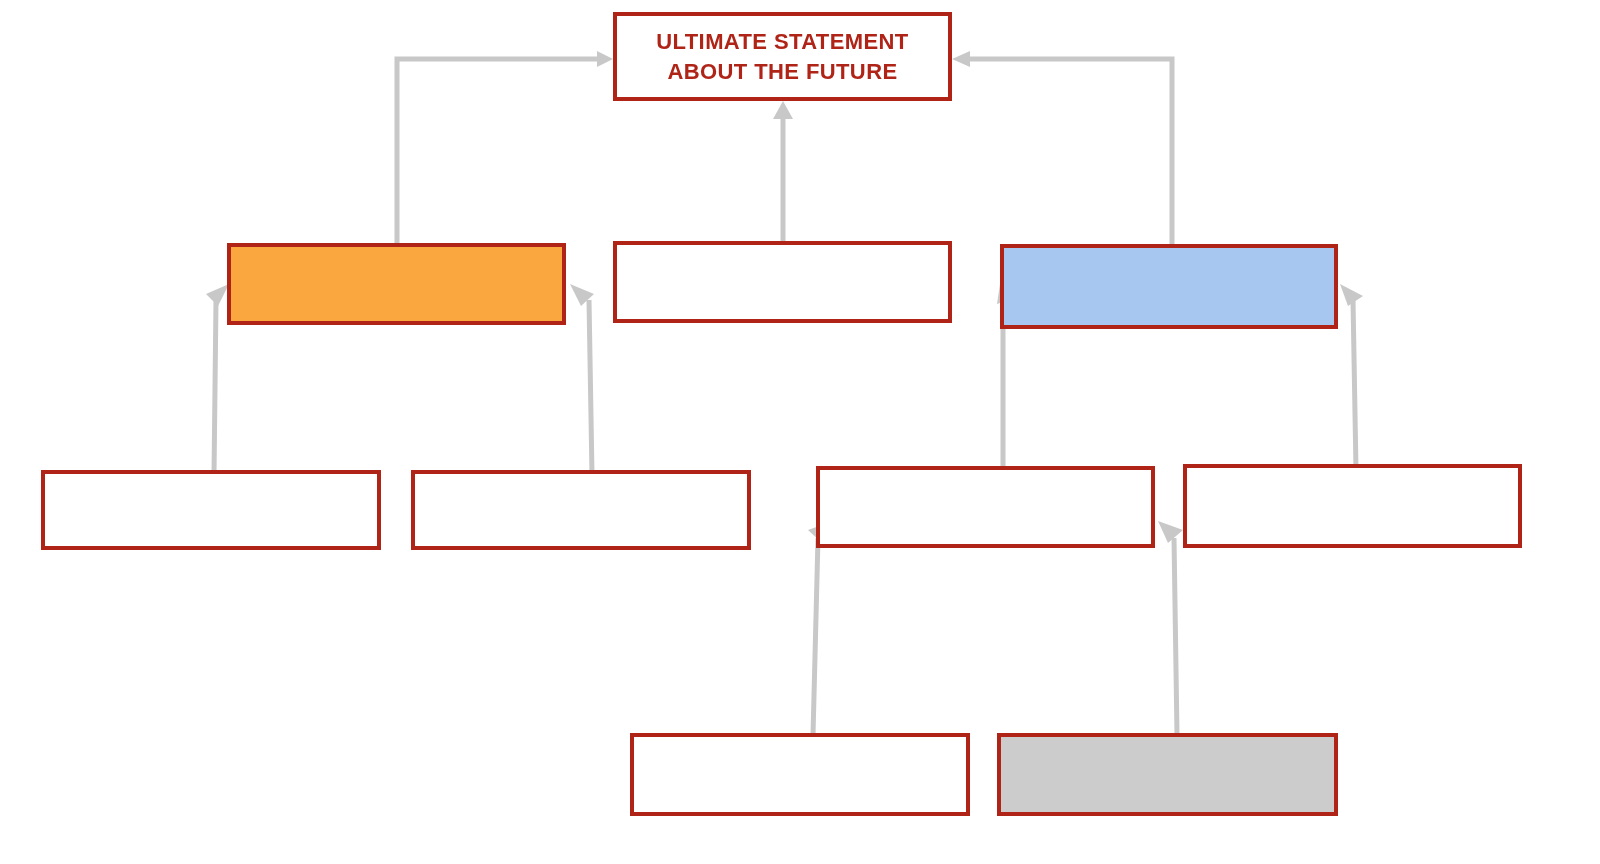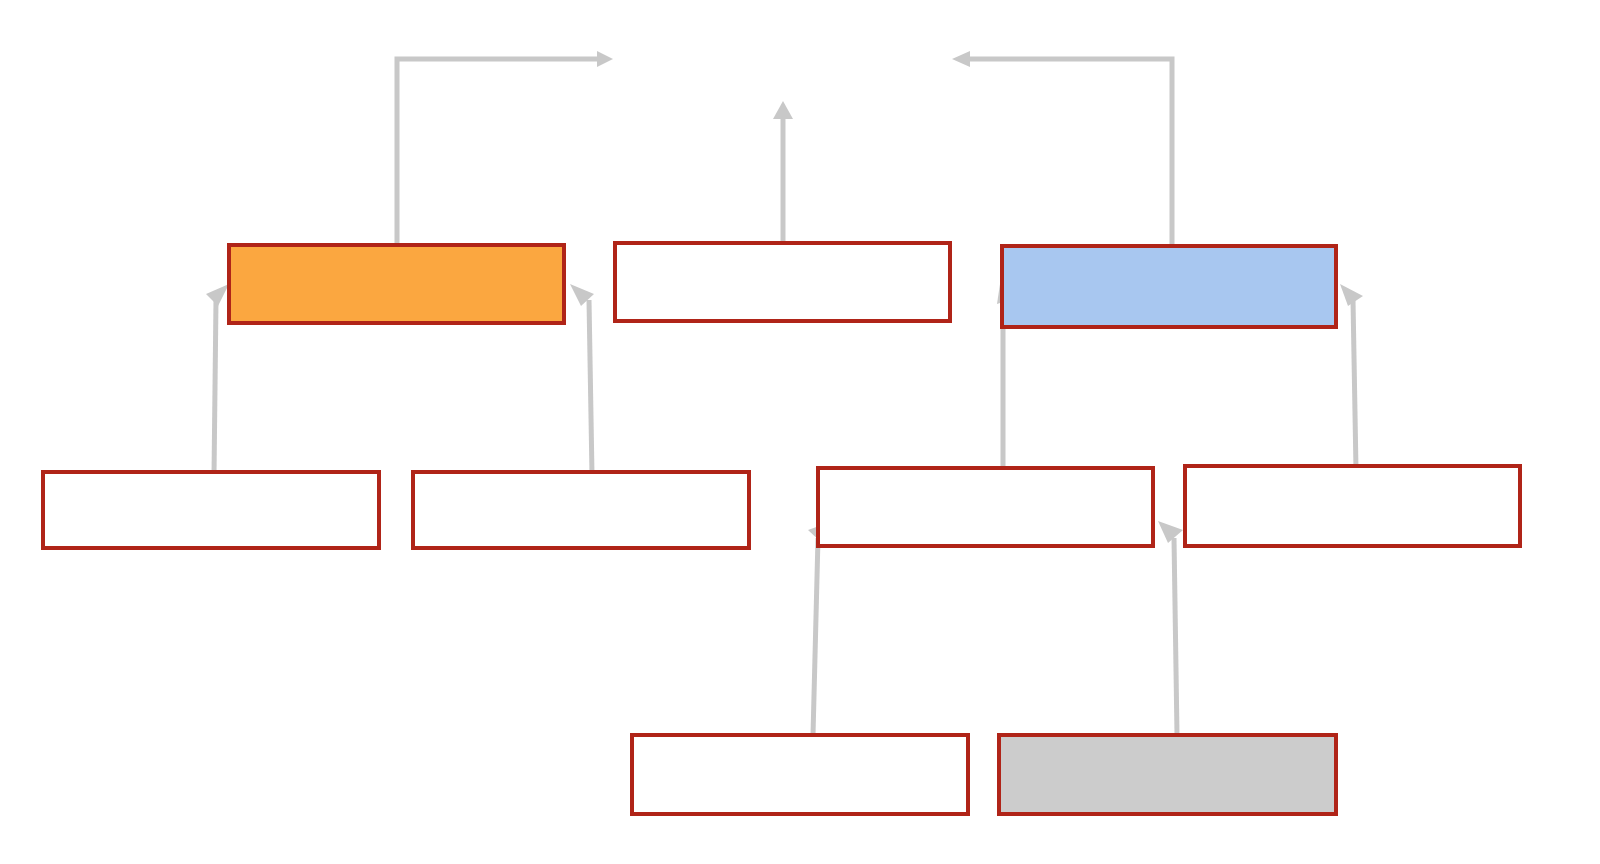--- a/index.html
+++ b/index.html
@@ -101,20 +101,24 @@
       <line x1="813" y1="735" x2="818" y2="538" stroke="#c8c8c8" stroke-width="5"></line>
       <path d="M 833 521 L 808 530 L 822 543 Z" fill="#c8c8c8"></path>
     </g>
 
     <g>
       <line x1="1177" y1="735" x2="1174" y2="538" stroke="#c8c8c8" stroke-width="5"></line>
       <path d="M 1158 521 L 1183 530 L 1168 543 Z" fill="#c8c8c8"></path>
     </g>
   </svg>
 
+  <div class="node fill-white" style="left:613px; top:12px; width:339px; height:89px;">
+    <span class="node-label">ULTIMATE STATEMENT
+ABOUT THE FUTURE</span>
+  </div>
 
   <div class="node fill-orange" style="left:227px; top:243px; width:339px; height:82px;">
     <span class="node-label"></span>
   </div>
 
   <div class="node fill-white" style="left:613px; top:241px; width:339px; height:82px;">
     <span class="node-label"></span>
   </div>
 
   <div class="node fill-blue" style="left:1000px; top:244px; width:338px; height:85px;">

